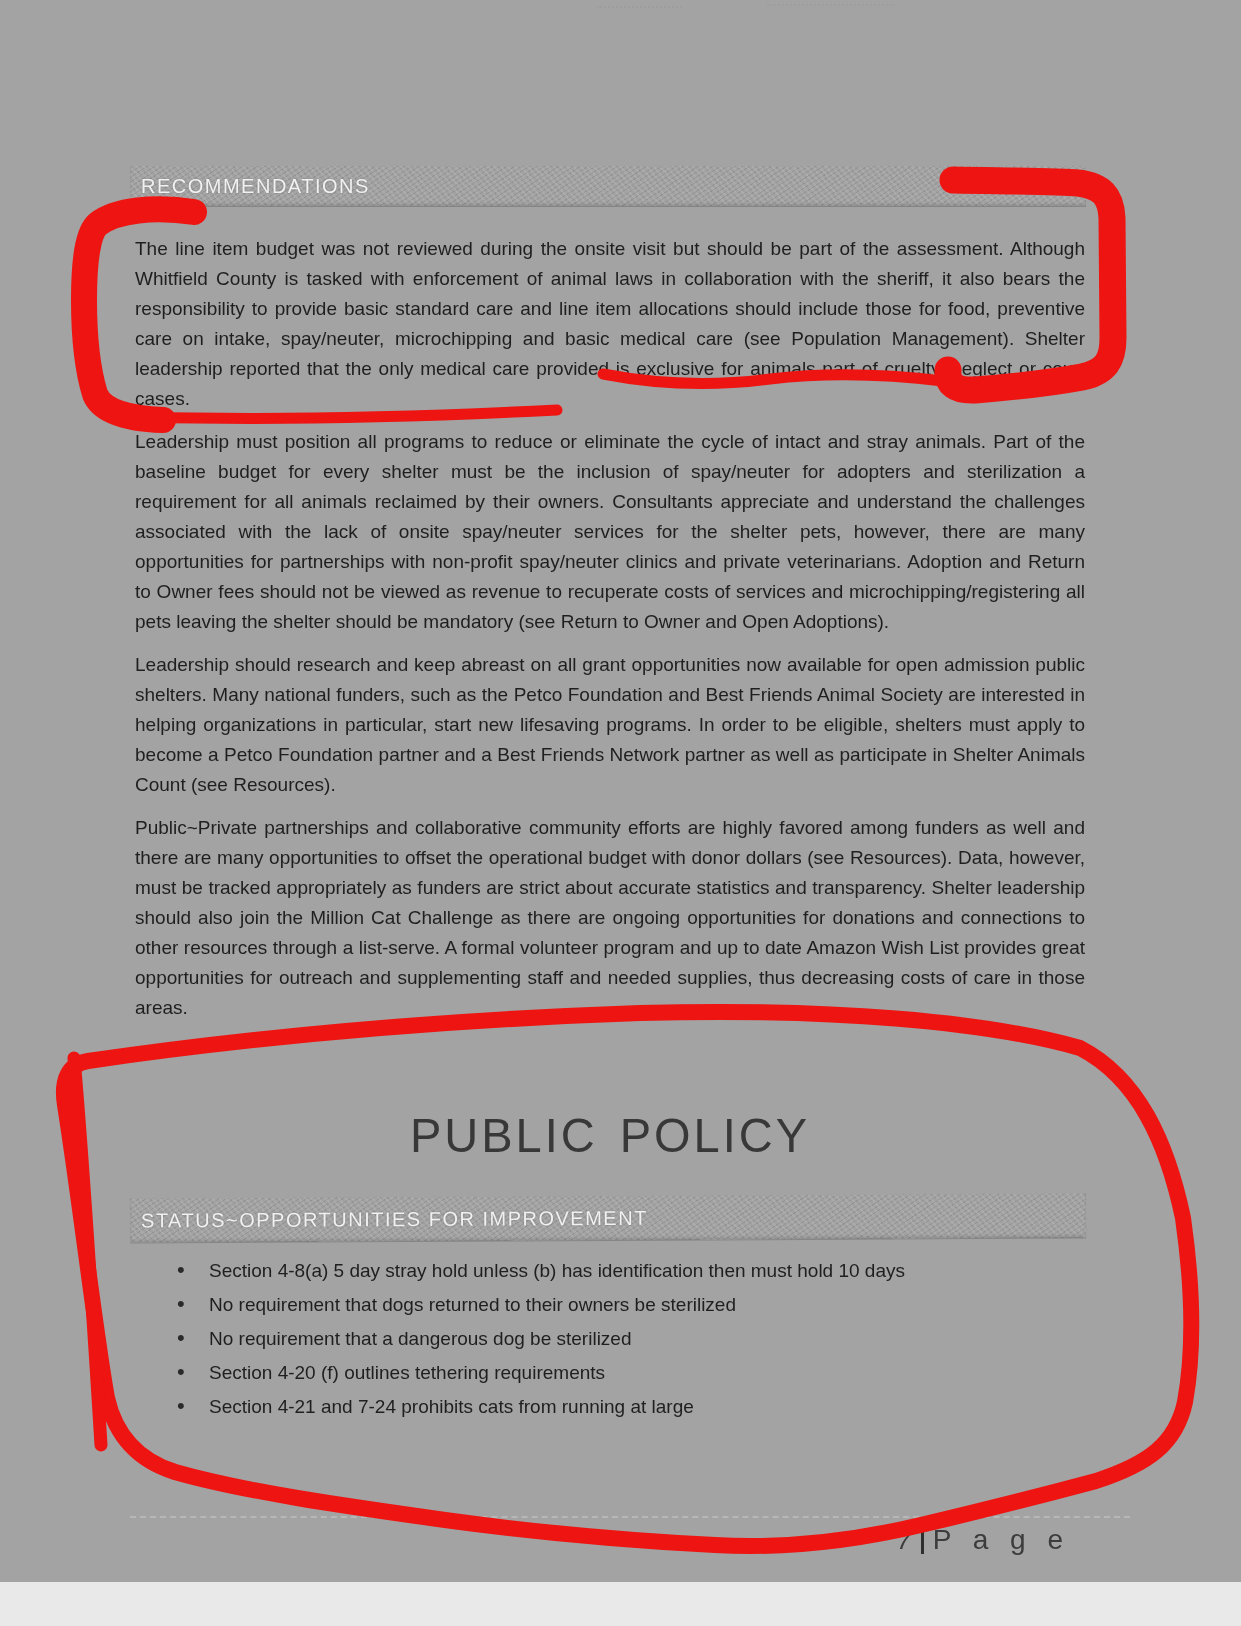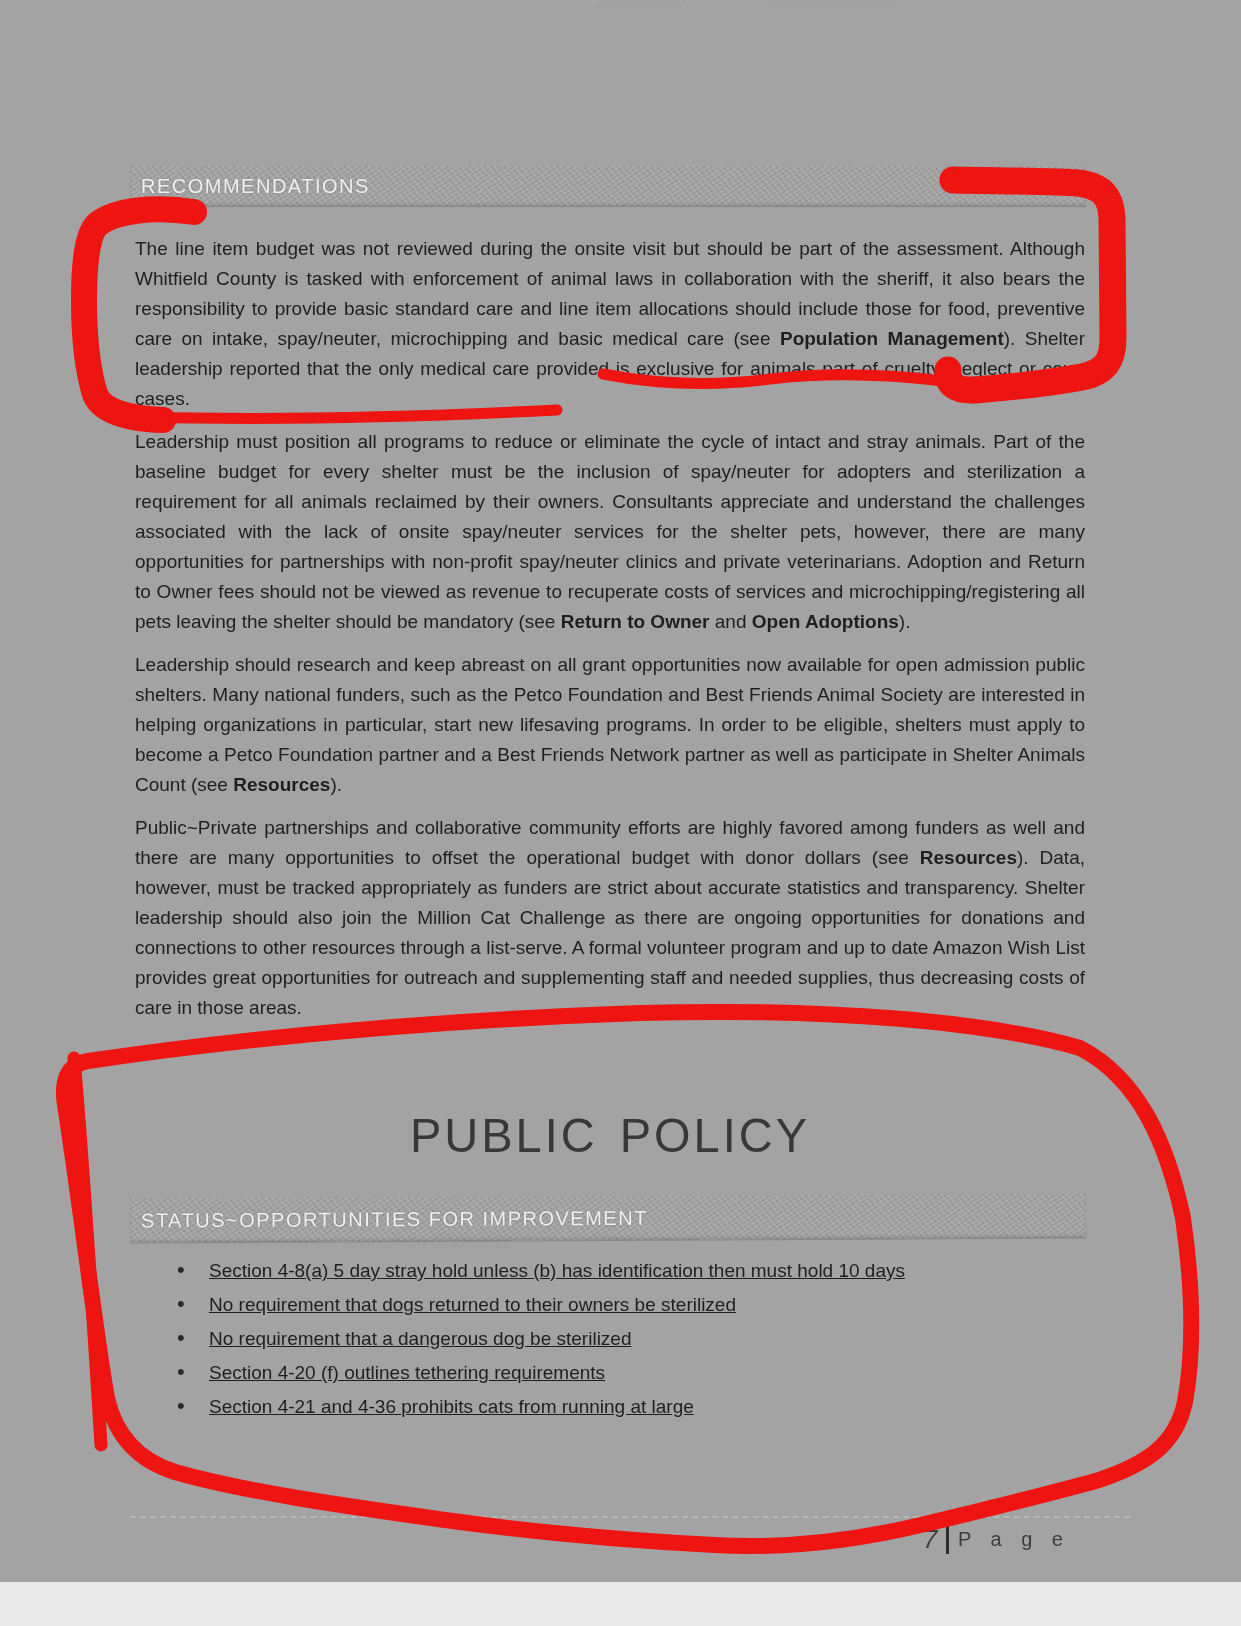--- a/index.html
+++ b/index.html
@@ -36,36 +36,36 @@
   }
   .bar.recommendations{top:166px;}
   .bar.status{top:1196px;height:44px;transform:rotate(-.3deg);}
   
   .doc-body{
     position:absolute;left:135px;top:234px;width:950px;
     font-size:19px;line-height:30px;
     text-align:justify;
   }
   .doc-body p{margin:0 0 13px 0;}
-  .doc-body b{font-weight:bold;}
+  .doc-body b{font-weight:normal;}
   
   .policy-title{
     position:absolute;left:135px;top:1108px;width:950px;
     text-align:center;
     font-size:47px;font-weight:400;letter-spacing:3px;word-spacing:6px;
     color:#383838;
     transform:scaleY(1.02);
   }
   
   .bullets{
     position:absolute;left:135px;top:1256px;width:950px;
     margin:0;padding:0;list-style:none;
     font-size:19px;line-height:30px;text-align:left;
   }
-  .bullets li{position:relative;padding-left:74px;margin:0 0 4px 0;text-decoration:underline;}
+  .bullets li{position:relative;padding-left:74px;margin:0 0 4px 0;}
   .bullets li::before{
     content:"\2022";
     position:absolute;left:42px;top:-1px;
     font-size:22px;color:#2a2a2a;
   }
   
   .footer-rule{
     position:absolute;left:130px;top:1516px;width:1000px;height:0;
     border-top:2px dashed #bdbdbd;opacity:.8;
   }
@@ -74,21 +74,21 @@
     display:flex;align-items:center;gap:9px;
     color:#3c3c3c;
   }
   .page-footer .num{
     font-size:26px;transform:skewX(-12deg);font-weight:300;
   }
   .page-footer .pipe{
     width:0;height:28px;border-left:3px solid #2e2e2e;
   }
   .page-footer .lbl{
-    font-size:20px;letter-spacing:7px;
+    font-size:28px;letter-spacing:7px;
   }
   
   svg.marker-overlay{
     position:absolute;left:0;top:0;z-index:6;pointer-events:none;
   }
   svg.marker-overlay path{fill:none;stroke-linecap:round;stroke-linejoin:round;}
 </style>
 </head>
 <body>
 
@@ -112,21 +112,21 @@
 
   <div class="bar status">
     <span class="bar-label">STATUS~OPPORTUNITIES FOR IMPROVEMENT</span>
   </div>
 
   <ul class="bullets">
       <li>Section 4-8(a) 5 day stray hold unless (b) has identification then must hold 10 days</li>
       <li>No requirement that dogs returned to their owners be sterilized</li>
       <li>No requirement that a dangerous dog be sterilized</li>
       <li>Section 4-20 (f) outlines tethering requirements</li>
-      <li>Section 4-21 and 4-36 prohibits cats from running at large</li>
+      <li>Section 4-21 and 7-24 prohibits cats from running at large</li>
     </ul>
 
   <div class="footer-rule"></div>
   <div class="page-footer">
     <span class="num">7</span>
     <span class="pipe"></span>
     <span class="lbl">P a g e</span>
   </div>
 
   <svg class="marker-overlay" width="1241" height="1626" viewBox="0 0 1241 1626">

